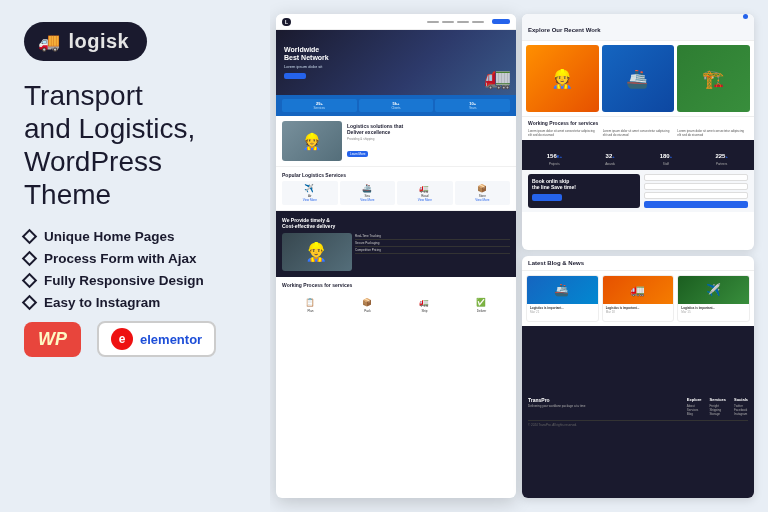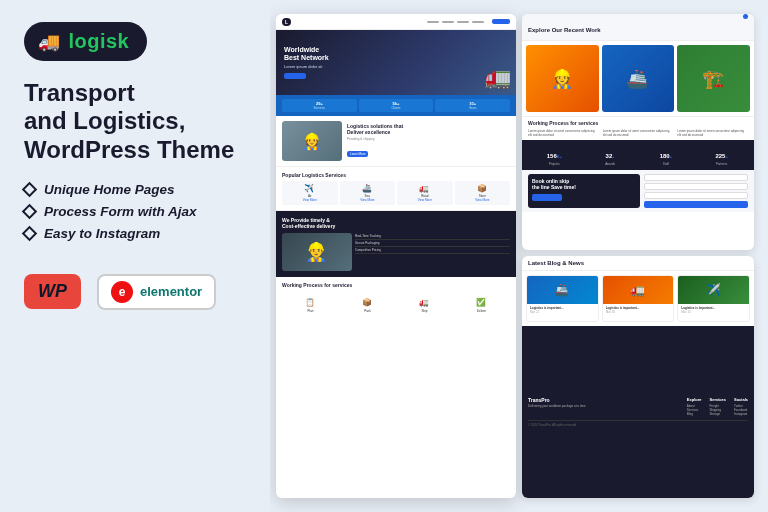--- a/index.html
+++ b/index.html
@@ -28,41 +28,39 @@
     .logo-badge {
       background: #1a1a2e;
       border-radius: 30px;
       padding: 8px 18px 8px 14px;
       display: flex;
       align-items: center;
       gap: 8px;
       margin-bottom: 18px;
     }
     .logo-text {
-      color: #22c55e;
+      color: #e5e5e5;
       font-size: 20px;
       font-weight: 700;
       letter-spacing: 0.5px;
     }
     .logo-truck {
       font-size: 18px;
     }
 
     .main-title {
-      font-size: 24px;
-      font-weight: 700;
+      font-size: 28px;
+      font-weight: 400;
       color: #1a1a2e;
       line-height: 1.18;
       margin-bottom: 18px;
     }
 
     .features-list {
       list-style: none;
-      margin-bottom: 22px;
-      font-style: italic;
     }
     .features-list li {
       display: flex;
       align-items: center;
       gap: 9px;
       font-size: 13.5px;
       font-weight: 600;
       color: #1a1a2e;
       margin-bottom: 7px;
     }
@@ -77,21 +75,21 @@
 
     .badges-row {
       display: flex;
       align-items: center;
       gap: 16px;
       margin-top: 4px;
     }
 
     .wp-badge {
       background: #e8453c;
-      color: #0f172a;
+      color: #fef9c3;
       font-size: 18px;
       font-weight: 900;
       border-radius: 8px;
       padding: 7px 14px;
       position: relative;
       display: inline-block;
       font-style: italic;
     }
     .wp-badge::before {
       content: '';
@@ -120,21 +118,21 @@
       display: flex;
       align-items: center;
       justify-content: center;
       font-size: 12px;
       color: #fff;
       font-weight: 900;
     }
     .elementor-text {
       font-size: 13px;
       font-weight: 700;
-      color: #0f766e;
+      color: #1d4ed8;
     }
 
     
     .right-panel {
       flex: 1;
       height: 512px;
       display: flex;
       gap: 6px;
       padding: 14px 14px 14px 6px;
       overflow: hidden;
@@ -541,20 +539,24 @@
     Transport<br>and Logistics,<br>WordPress Theme
   </div>
   <ul class="features-list">
     <li>
       <span class="diamond-icon"></span>
       <span>Unique Home Pages</span>
     </li>
     <li>
       <span class="diamond-icon"></span>
       <span>Process Form with Ajax</span>
+    </li>
+    <li>
+      <span class="diamond-icon"></span>
+      <span>Fully Responsive Design</span>
     </li>
     <li>
       <span class="diamond-icon"></span>
       <span>Easy to Instagram</span>
     </li>
   </ul>
   <div class="badges-row">
     <div class="wp-badge">WP</div>
     <div class="elementor-badge">
       <div class="elementor-icon">e</div>

